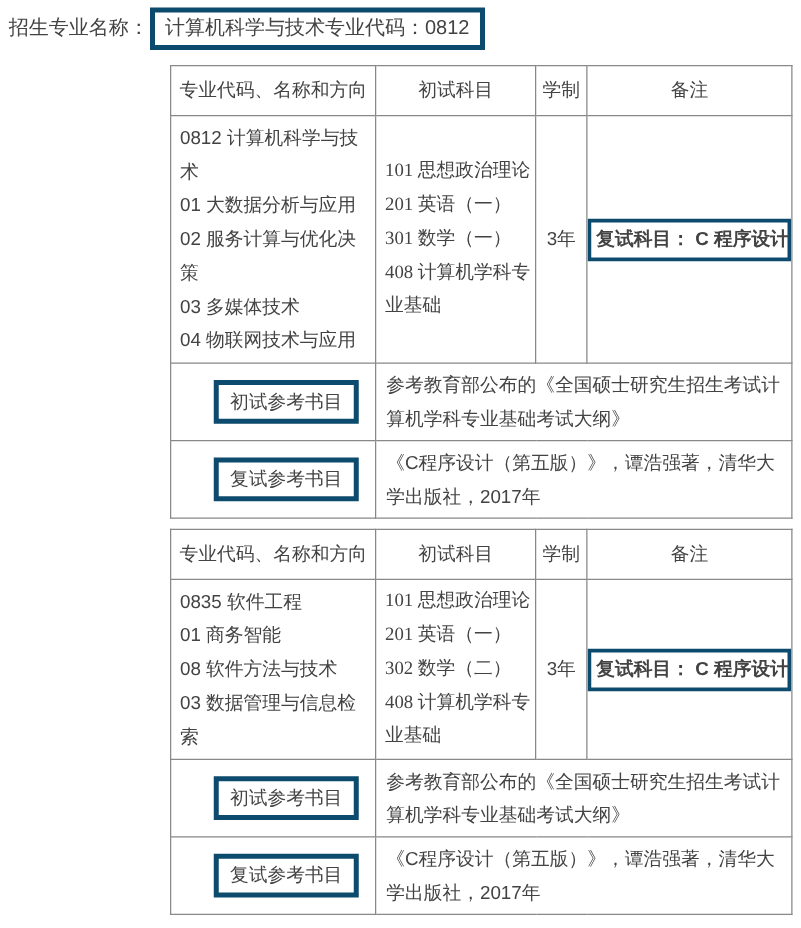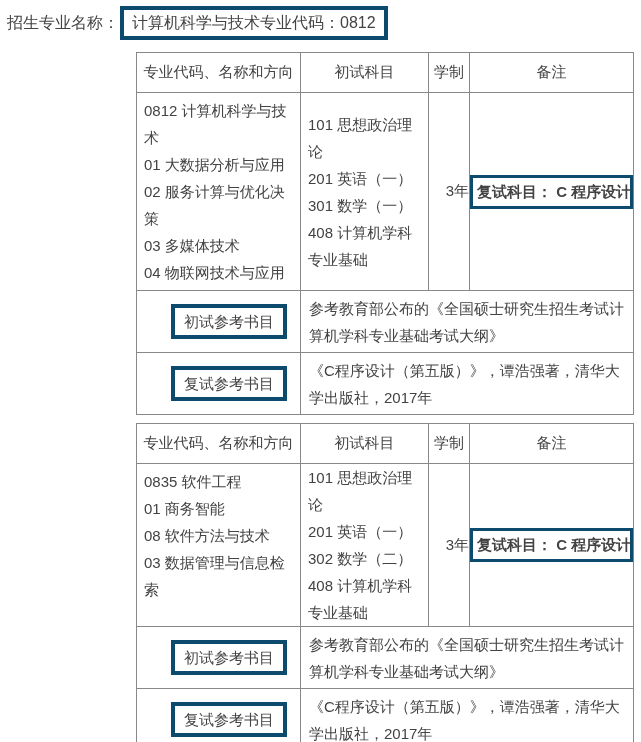--- a/index.html
+++ b/index.html
@@ -36,23 +36,23 @@
     font-weight:normal;
     color:#434343;
     overflow:hidden;
   }
   tr.head{height:40px;}
   tr.head th{text-align:center;font-size:15px;}
   .t1 tr.row-main{height:190px;}
   .t2 tr.row-main{height:136px;}
   td.c1{vertical-align:top;padding:4px 6px 4px 7px;}
   td.c1 .ln{line-height:27px;}
-  td.c2{vertical-align:middle;padding:0 1px 0 7px;}
+  td.c2{vertical-align:middle;padding:0 1px 0 7px;font-family:Liberation Serif, serif;}
   td.c2 .ln{line-height:27px;}
-  td.c3{text-align:right;vertical-align:middle;padding:0;}
+  td.c3{text-align:center;vertical-align:middle;padding:0;}
   td.c4{vertical-align:middle;padding:0;}
   .remark-box{
     display:block;
     margin:0;
     padding:3px 2px 3px 4px;
     border-width:3px;
     white-space:nowrap;
     line-height:22px;
     font-weight:bold;
   }

